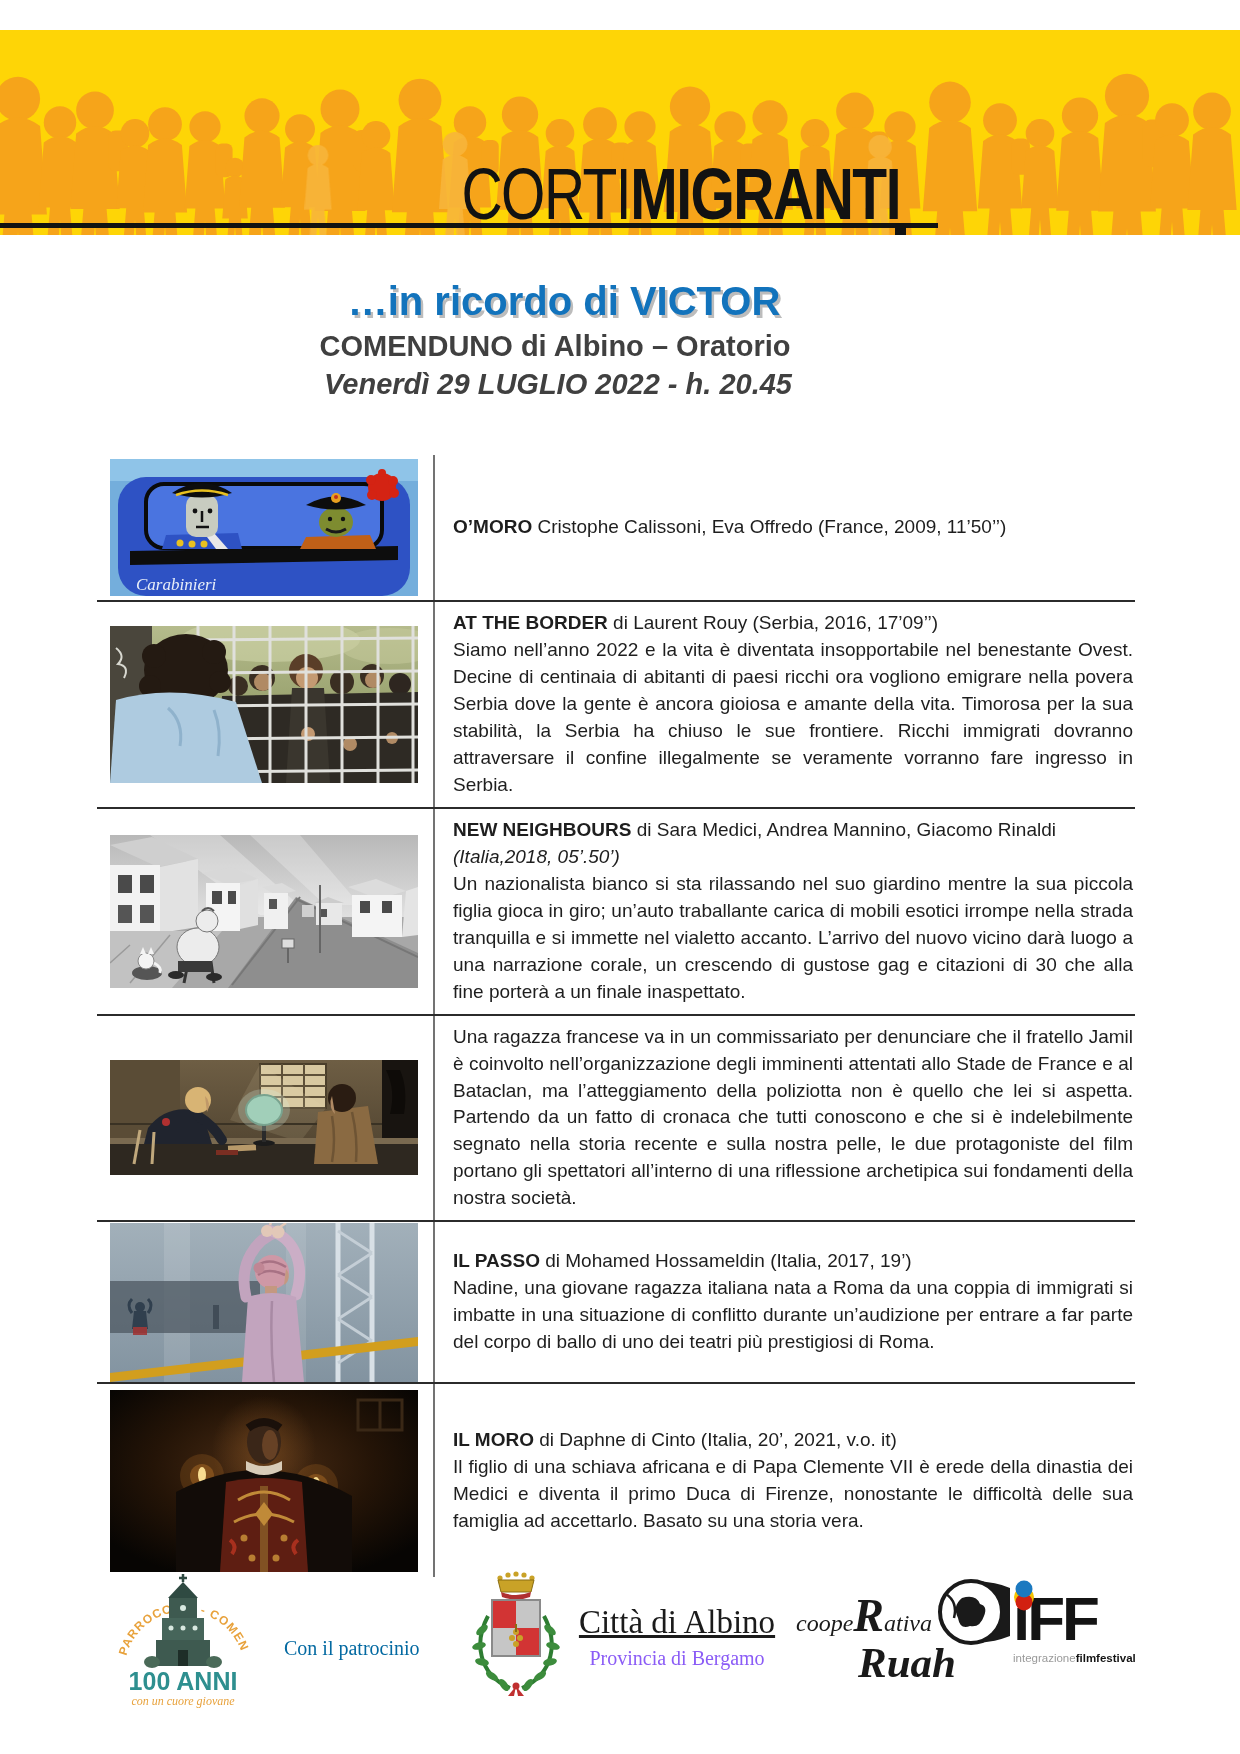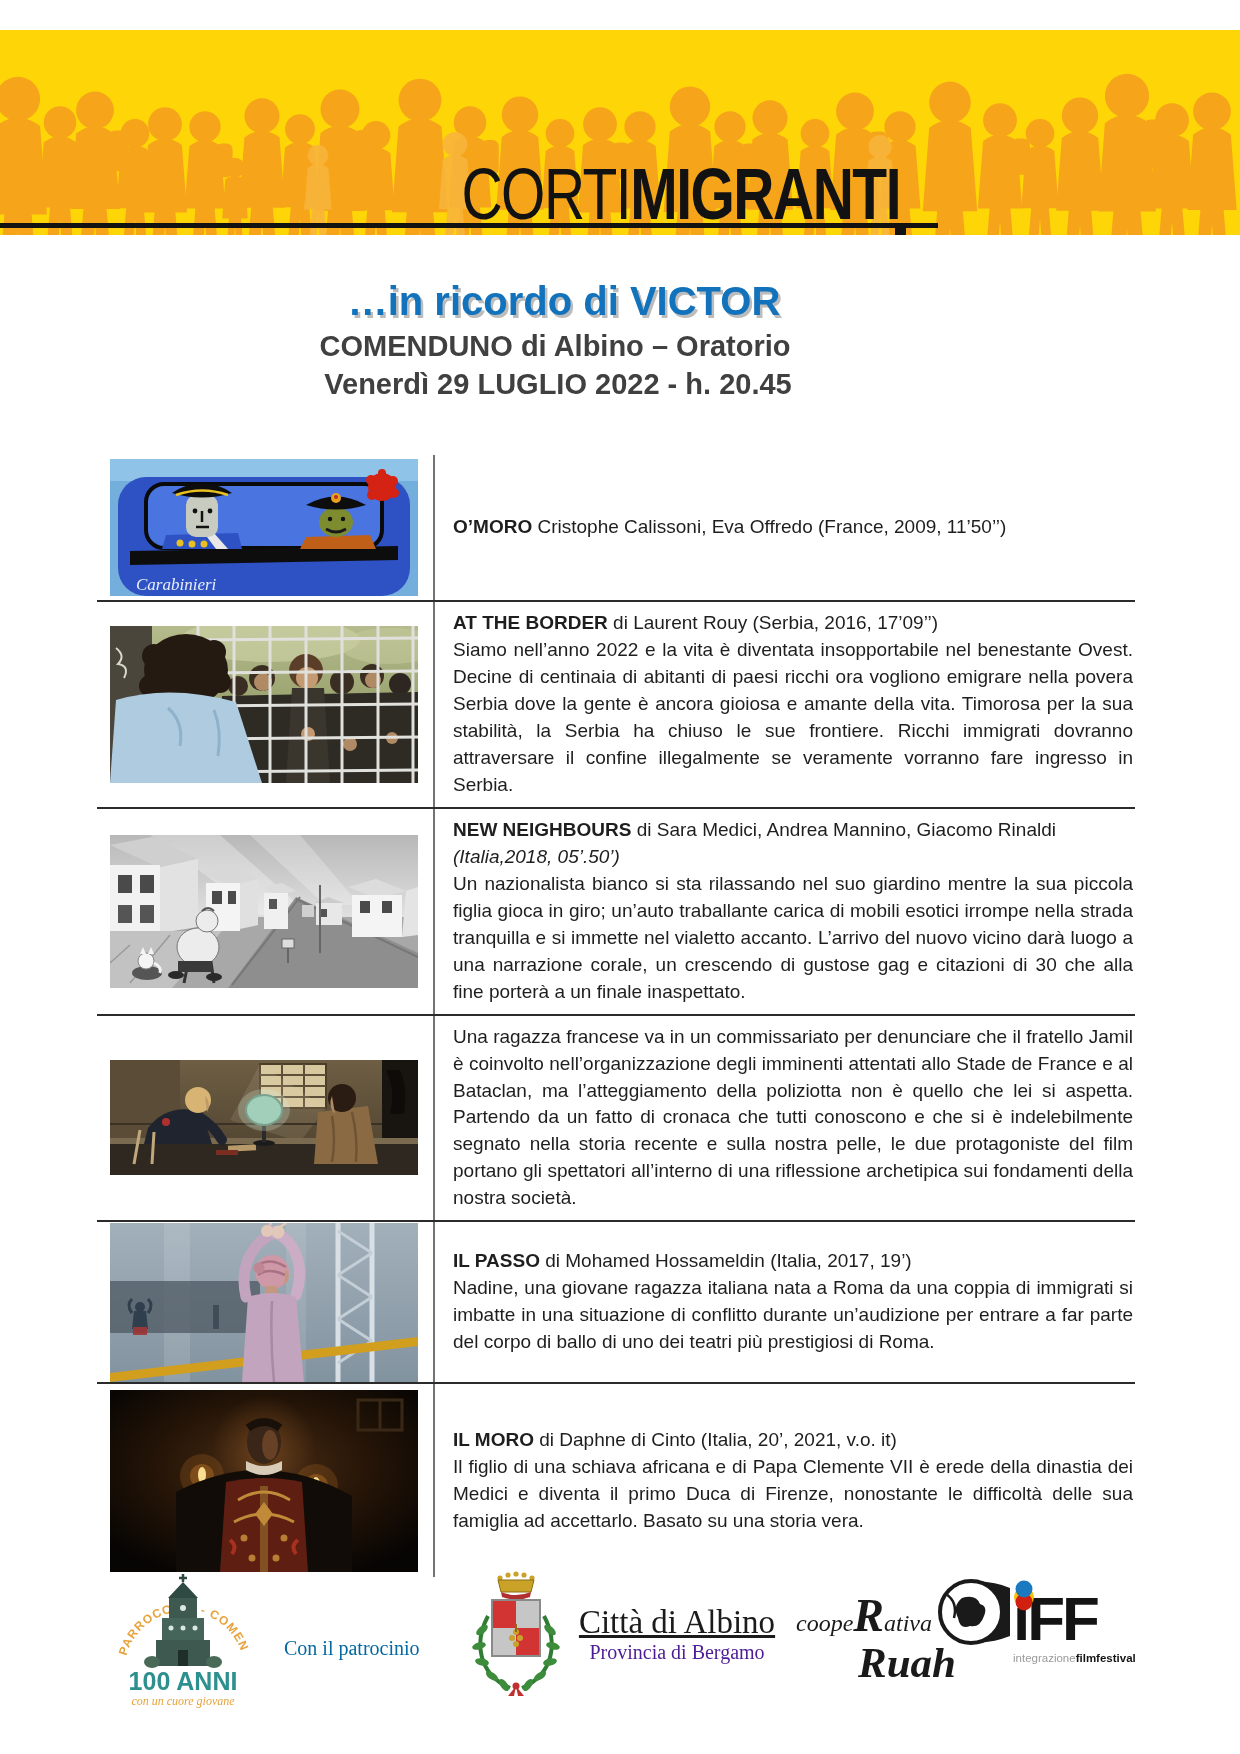--- a/index.html
+++ b/index.html
@@ -15,21 +15,21 @@
                  transform:scaleY(1.28);transform-origin:bottom;color:#121212;
                  font-size:57px;letter-spacing:-1.5px;}
   .brand .light{font-weight:400;}
   .brand .heavy{font-weight:800;}
 
   
   .memorial{position:absolute;top:266px;left:0;width:1128px;text-align:center;
             font-size:40px;font-weight:bold;color:#1273BC;text-shadow:2.5px 2.5px 0 #bcbcbc;margin-top:13px;}
   .venueblock{position:absolute;top:327px;left:0;width:1110px;text-align:center;
               font-size:29px;font-weight:bold;color:#404040;line-height:1.32;}
-  .dateline{padding-left:6px;}
+  .dateline{font-style:italic;padding-left:6px;}
 
   
   .ftable{position:absolute;top:455px;left:97px;width:1038px;}
   .row{display:flex;box-sizing:border-box;}
   .row + .row{border-top:2px solid #2b2b2b;}
   .cell-img{flex:0 0 338px;width:338px;border-right:2px solid #737373;display:flex;align-items:center;box-sizing:border-box;}
   .thumb{margin-left:13px;width:308px;display:block;}
   .r1{min-height:145px}.r2{min-height:163px}.r3{min-height:195px}
   .r4{min-height:175px}.r5{min-height:162px}.r6{min-height:195px}
   .t1{height:137px}.t2{height:157px}.t3{height:153px}
@@ -41,21 +41,21 @@
   .credits2:empty{display:none;}
 
   
   .patrocinio{position:absolute;left:284px;top:1637px;font-family:"Liberation Serif",serif;
               font-size:20px;color:#0369a1;}
   .parrocchia{position:absolute;left:108px;top:1560px;}
   .crest{position:absolute;left:468px;top:1568px;}
   .citta{position:absolute;left:562px;top:1604px;width:230px;text-align:center;
          font-family:"Liberation Serif",serif;color:#1b1b1b;}
   .citta .city{font-size:33px;text-decoration:underline;}
-  .citta .prov{font-size:20px;color:#4c1d95;}
+  .citta .prov{font-size:20px;color:#8b5cf6;margin-top:6px;}
   .ruah{position:absolute;left:796px;top:1580px;width:220px;height:115px;color:#1a1a1a;
         font-family:"Liberation Serif",serif;font-style:italic;}
   .ruah .l1{position:absolute;left:0;top:30px;font-size:24px;}
   .ruah .l1 .bigR{font-size:46px;font-weight:bold;line-height:0;}
   .ruah .l2{position:absolute;left:62px;top:58px;font-size:43px;font-weight:bold;}
   .ruah svg{position:absolute;right:6px;top:-4px;}
   .iff{position:absolute;left:1013px;top:1588px;width:130px;}
   .iff .mark{position:relative;font-size:62px;font-weight:800;letter-spacing:-3px;color:#141414;line-height:1;}
   .iff .dots{position:absolute;left:-1px;top:-8px;}
   .iff .sub{margin-top:2px;font-size:11.5px;letter-spacing:0;}

